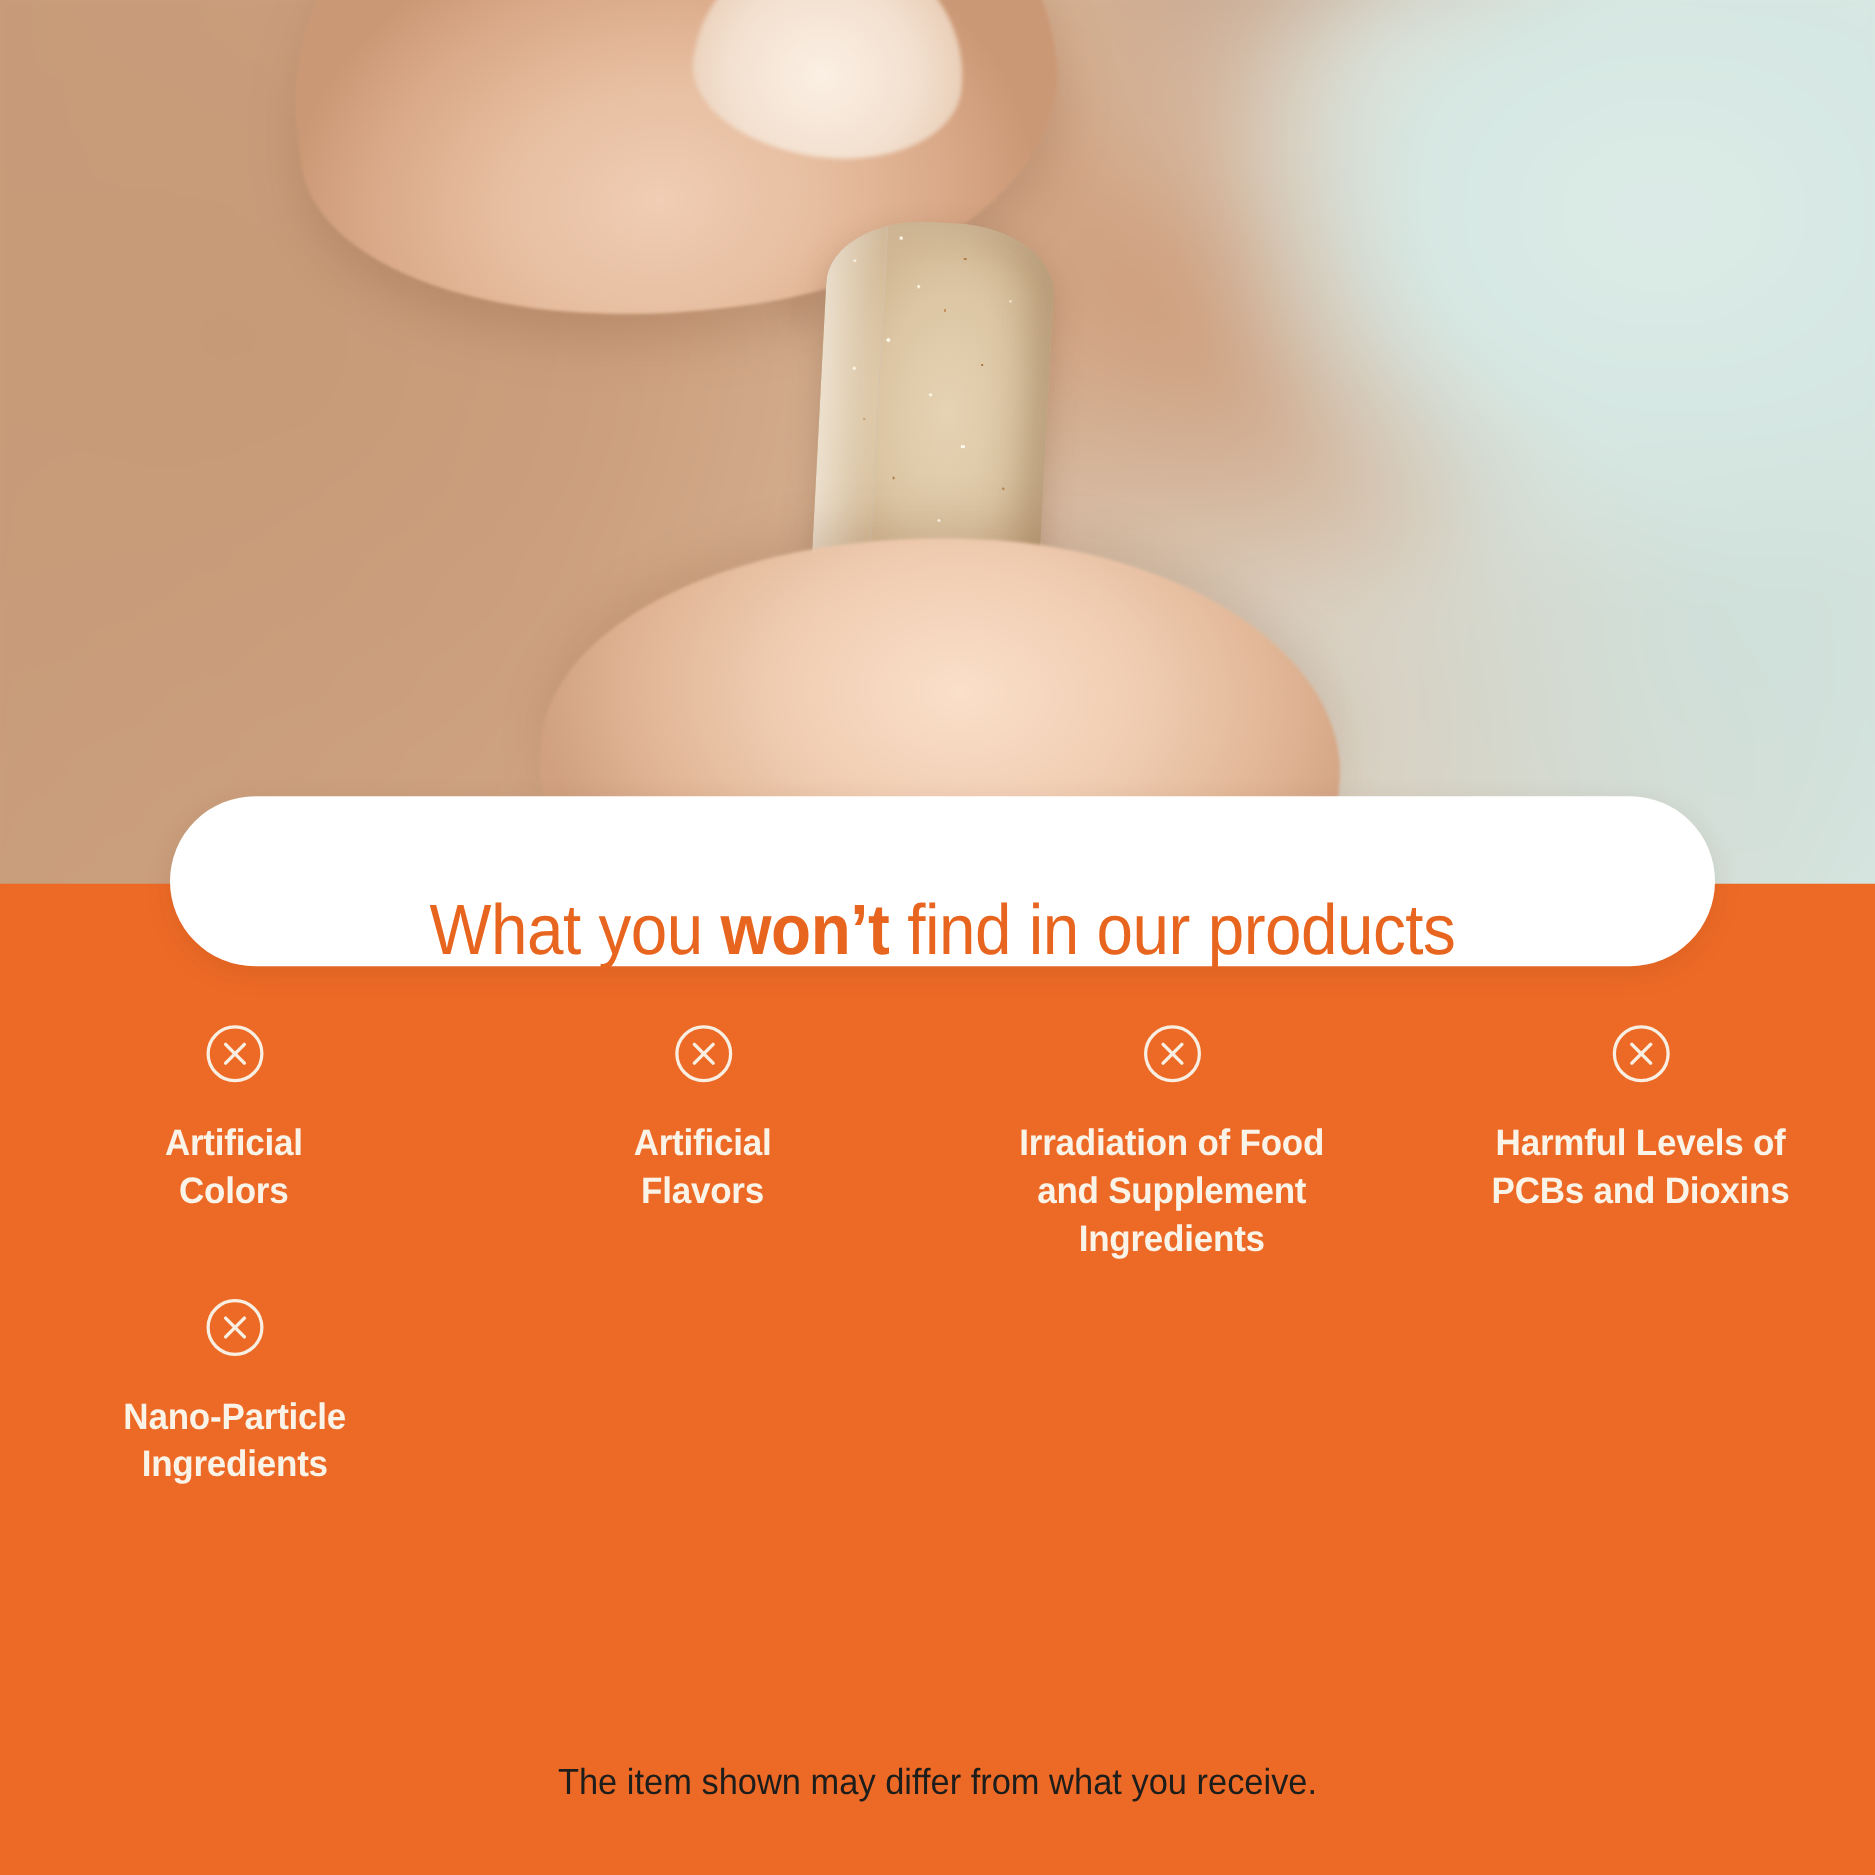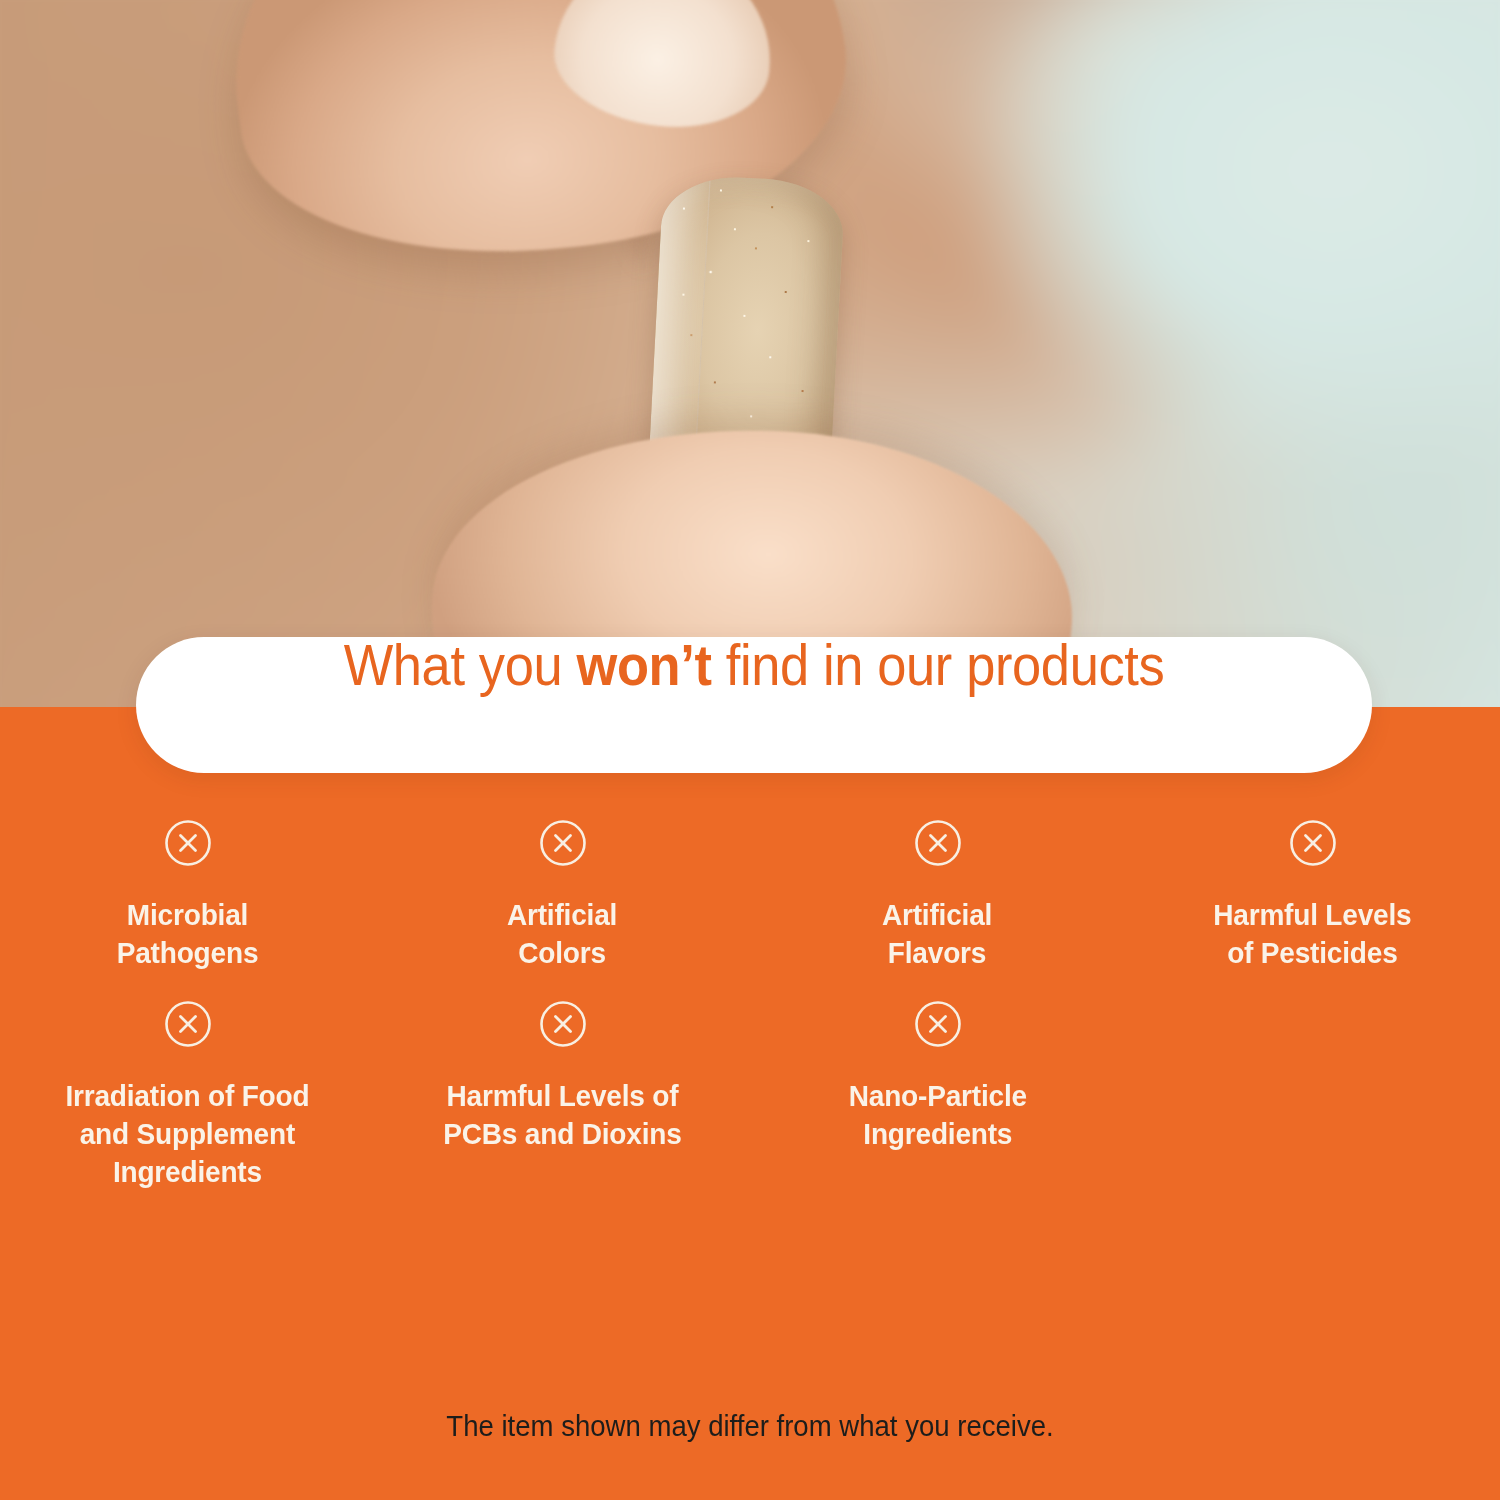--- a/index.html
+++ b/index.html
@@ -164,21 +164,21 @@
   
   .headline-card {
     position: absolute;
     left: 136px;
     top: 637px;
     width: 1236px;
     height: 136px;
     background: #ffffff;
     border-radius: 68px;
     display: flex;
-    align-items: flex-start;
+    align-items: flex-end;
     justify-content: center;
     box-shadow: 0 6px 22px rgba(90,40,10,0.10);
     z-index: 5;
   }
   .headline {
     color: #E8651F;
     font-size: 57px;
     line-height: 1;
     letter-spacing: -0.4px;
     font-weight: 400;
@@ -266,70 +266,54 @@
   </div>
 
   <div class="grid">
 
     <div class="cell row-1">
       <svg class="xicon" viewBox="0 0 50 50">
         <circle cx="25" cy="25" r="21.5" stroke-width="2.6"></circle>
         <line x1="17.5" y1="17.5" x2="32.5" y2="32.5" stroke-width="2.8"></line>
         <line x1="32.5" y1="17.5" x2="17.5" y2="32.5" stroke-width="2.8"></line>
       </svg>
-      <div class="cell-label">Microbial<br>Pathogens</div>
-    </div>
-    <div class="cell row-1">
-      <svg class="xicon" viewBox="0 0 50 50">
-        <circle cx="25" cy="25" r="21.5" stroke-width="2.6"></circle>
-        <line x1="17.5" y1="17.5" x2="32.5" y2="32.5" stroke-width="2.8"></line>
-        <line x1="32.5" y1="17.5" x2="17.5" y2="32.5" stroke-width="2.8"></line>
-      </svg>
       <div class="cell-label">Artificial<br>Colors</div>
     </div>
 
     <div class="cell row-2">
       <svg class="xicon" viewBox="0 0 50 50">
         <circle cx="25" cy="25" r="21.5" stroke-width="2.6"></circle>
         <line x1="17.5" y1="17.5" x2="32.5" y2="32.5" stroke-width="2.8"></line>
         <line x1="32.5" y1="17.5" x2="17.5" y2="32.5" stroke-width="2.8"></line>
       </svg>
       <div class="cell-label">Artificial<br>Flavors</div>
     </div>
 
     <div class="cell row-3">
       <svg class="xicon" viewBox="0 0 50 50">
         <circle cx="25" cy="25" r="21.5" stroke-width="2.6"></circle>
         <line x1="17.5" y1="17.5" x2="32.5" y2="32.5" stroke-width="2.8"></line>
         <line x1="32.5" y1="17.5" x2="17.5" y2="32.5" stroke-width="2.8"></line>
       </svg>
-      <div class="cell-label">Harmful Levels<br>of Pesticides</div>
+      <div class="cell-label">Irradiation of Food<br>and Supplement<br>Ingredients</div>
     </div>
     <div class="cell row-3">
       <svg class="xicon" viewBox="0 0 50 50">
         <circle cx="25" cy="25" r="21.5" stroke-width="2.6"></circle>
         <line x1="17.5" y1="17.5" x2="32.5" y2="32.5" stroke-width="2.8"></line>
         <line x1="32.5" y1="17.5" x2="17.5" y2="32.5" stroke-width="2.8"></line>
       </svg>
-      <div class="cell-label">Irradiation of Food<br>and Supplement<br>Ingredients</div>
+      <div class="cell-label">Harmful Levels of<br>PCBs and Dioxins</div>
     </div>
     <div class="cell row-3">
       <svg class="xicon" viewBox="0 0 50 50">
         <circle cx="25" cy="25" r="21.5" stroke-width="2.6"></circle>
         <line x1="17.5" y1="17.5" x2="32.5" y2="32.5" stroke-width="2.8"></line>
         <line x1="32.5" y1="17.5" x2="17.5" y2="32.5" stroke-width="2.8"></line>
       </svg>
-      <div class="cell-label">Harmful Levels of<br>PCBs and Dioxins</div>
-    </div>
-    <div class="cell row-3">
-      <svg class="xicon" viewBox="0 0 50 50">
-        <circle cx="25" cy="25" r="21.5" stroke-width="2.6"></circle>
-        <line x1="17.5" y1="17.5" x2="32.5" y2="32.5" stroke-width="2.8"></line>
-        <line x1="32.5" y1="17.5" x2="17.5" y2="32.5" stroke-width="2.8"></line>
-      </svg>
       <div class="cell-label">Nano-Particle<br>Ingredients</div>
     </div>
 
   </div>
 
   <div class="footer">The item shown may differ from what you receive.</div>
 
 </div>
 
 </body></html>

